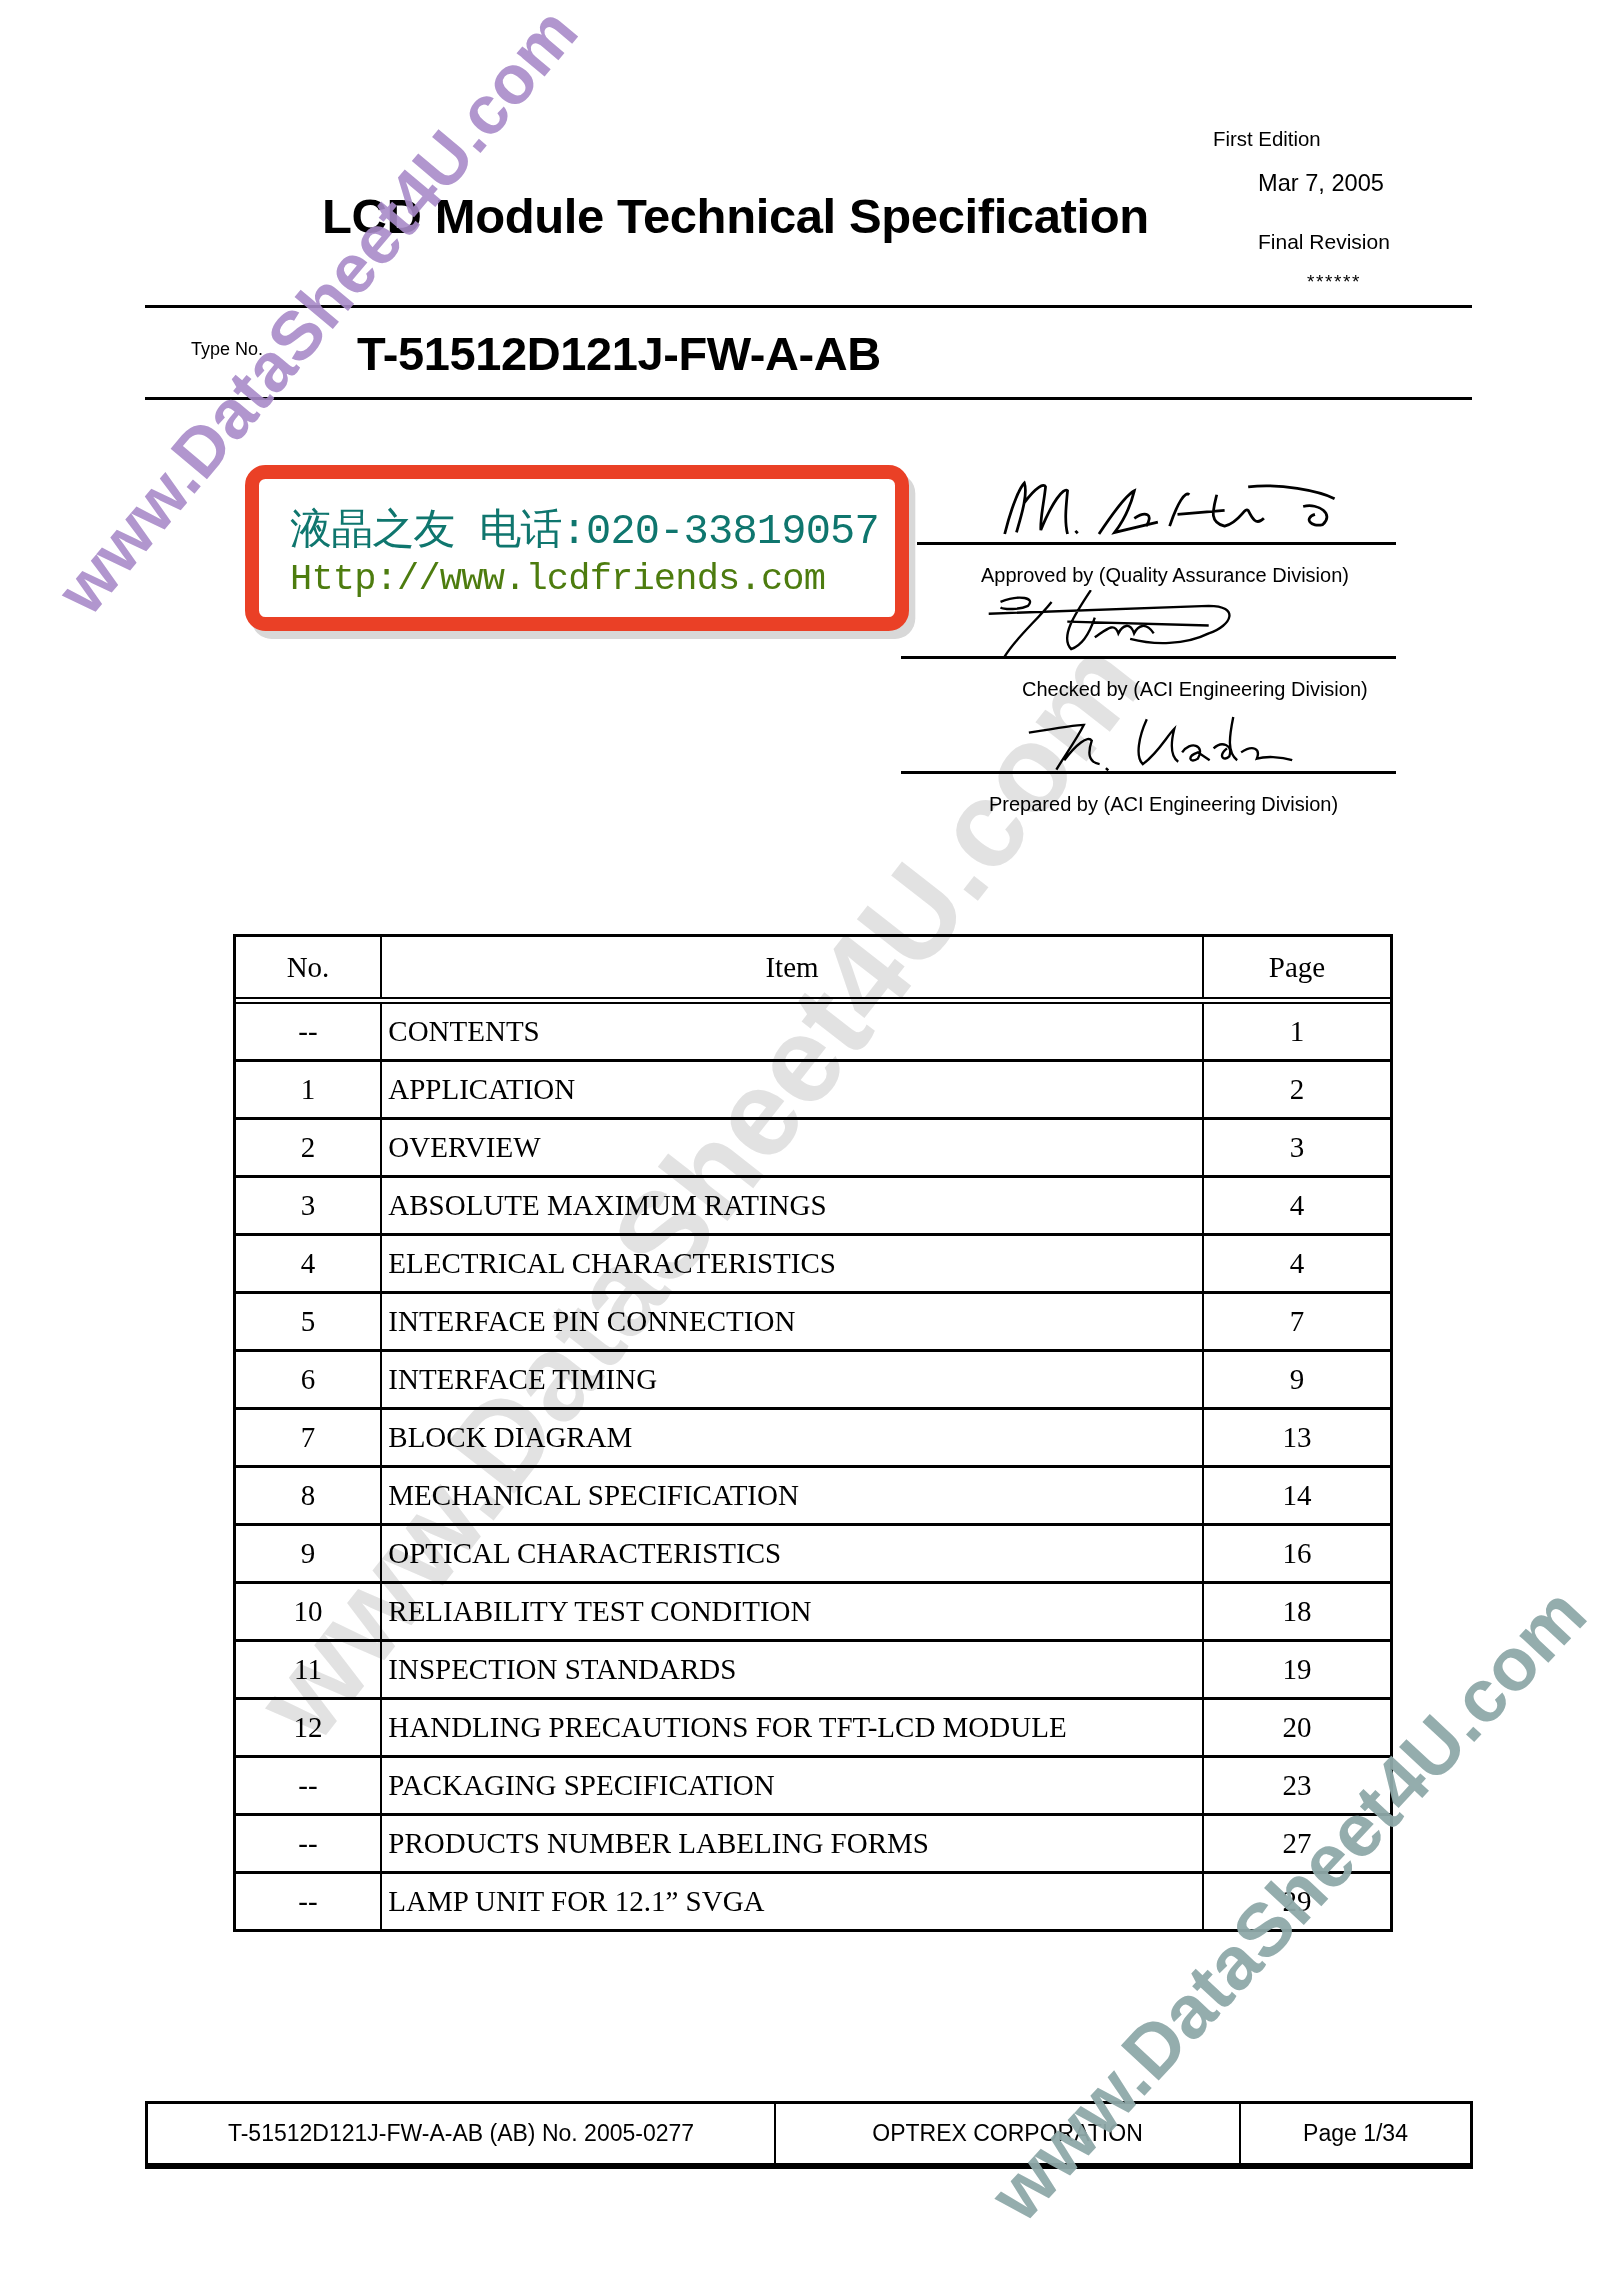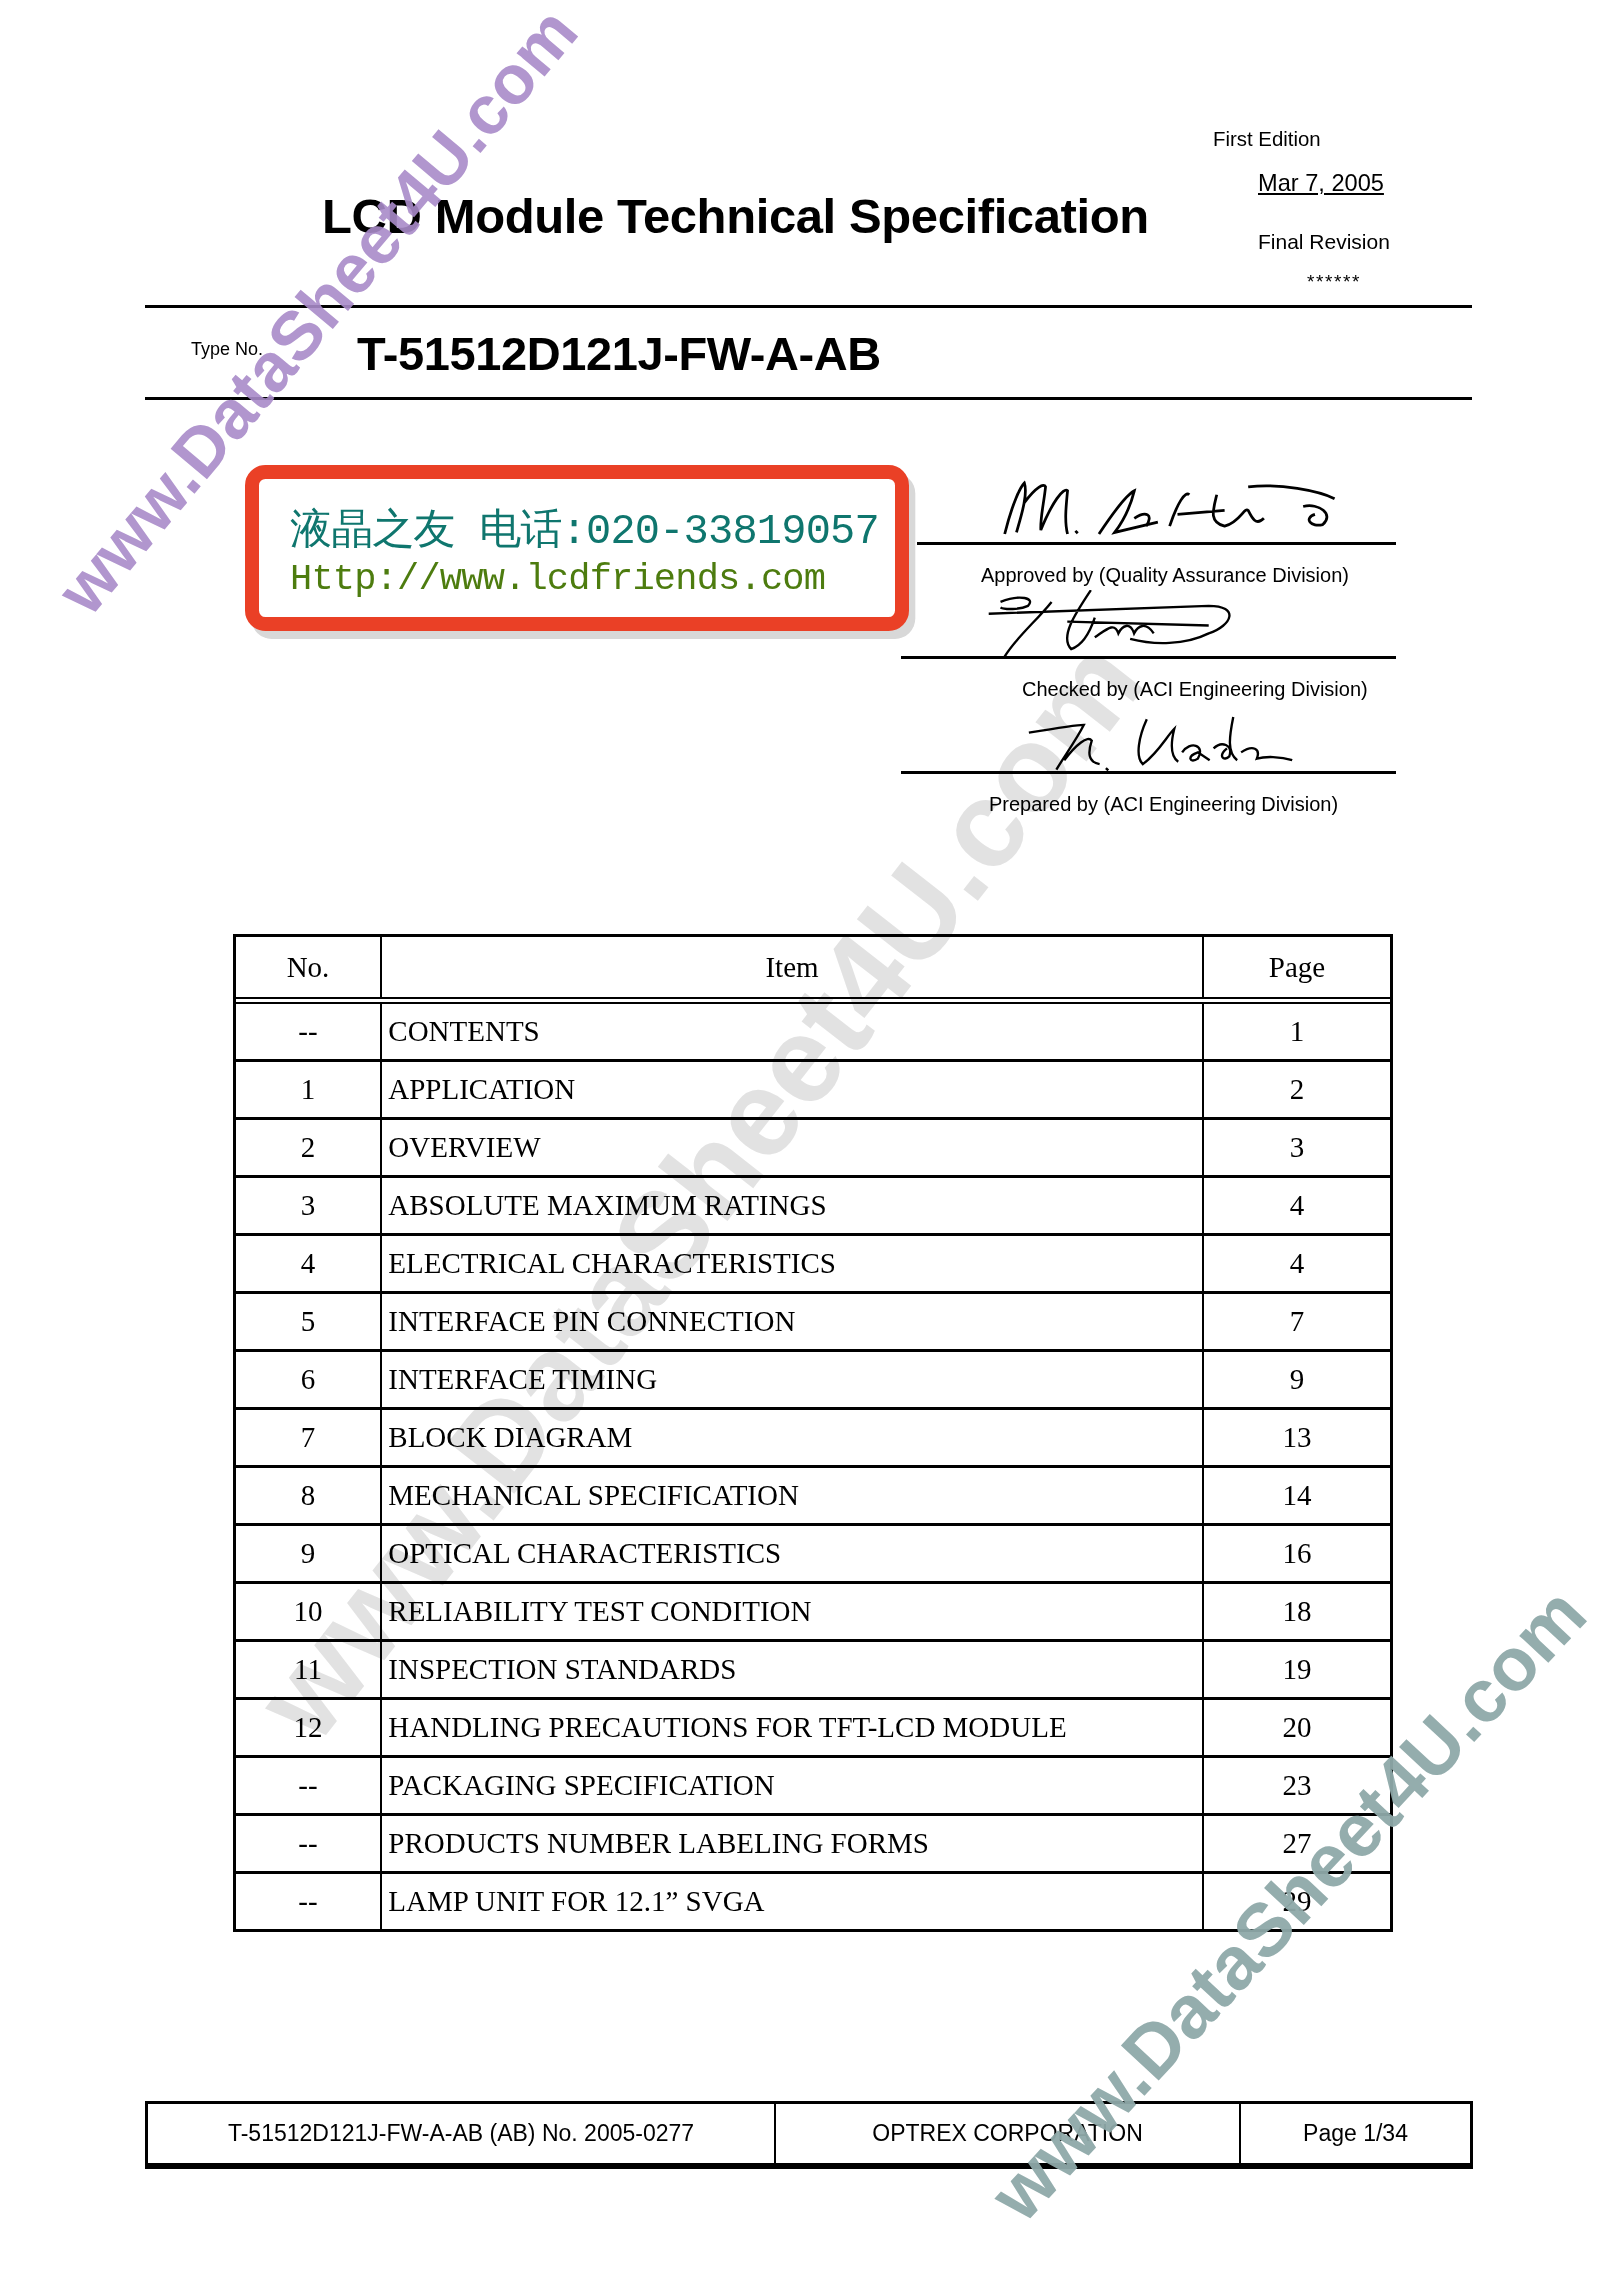--- a/index.html
+++ b/index.html
@@ -2,21 +2,21 @@
 <html style="font-size:12.6px"><head>
 <meta charset="utf-8">
 <style>
   html, body { margin: 0; padding: 0; background: #ffffff; }
   body { width: 1622px; height: 2295px; position: relative; overflow: hidden; font-family: "Liberation Sans", sans-serif; color: #000; }
   .abs { position: absolute; }
 
   
   .title { left: 322px; top: 188px; font-size: 49px; font-weight: bold; letter-spacing: -0.4px; white-space: nowrap; }
   .edition-label { left: 1213px; top: 128px; font-size: 20.4px; }
-  .edition-date { left: 1258px; top: 170px; font-size: 23.6px; text-decoration: underline; }
+  .edition-date { left: 1258px; top: 170px; font-size: 23.6px; }
   .revision-label { left: 1258px; top: 230px; font-size: 21px; }
   .revision-value { left: 1307px; top: 271px; font-size: 19px; letter-spacing: 1.6px; }
 
   .hr { height: 3.1px; background: #000; left: 145px; width: 1327px; }
   .hr1 { top: 305px; }
   .hr2 { top: 397px; }
 
   .type-label { left: 191px; top: 339px; font-size: 18px; }
   .type-value { left: 357px; top: 326px; font-size: 47px; font-weight: bold; letter-spacing: -0.4px; white-space: nowrap; }
 

